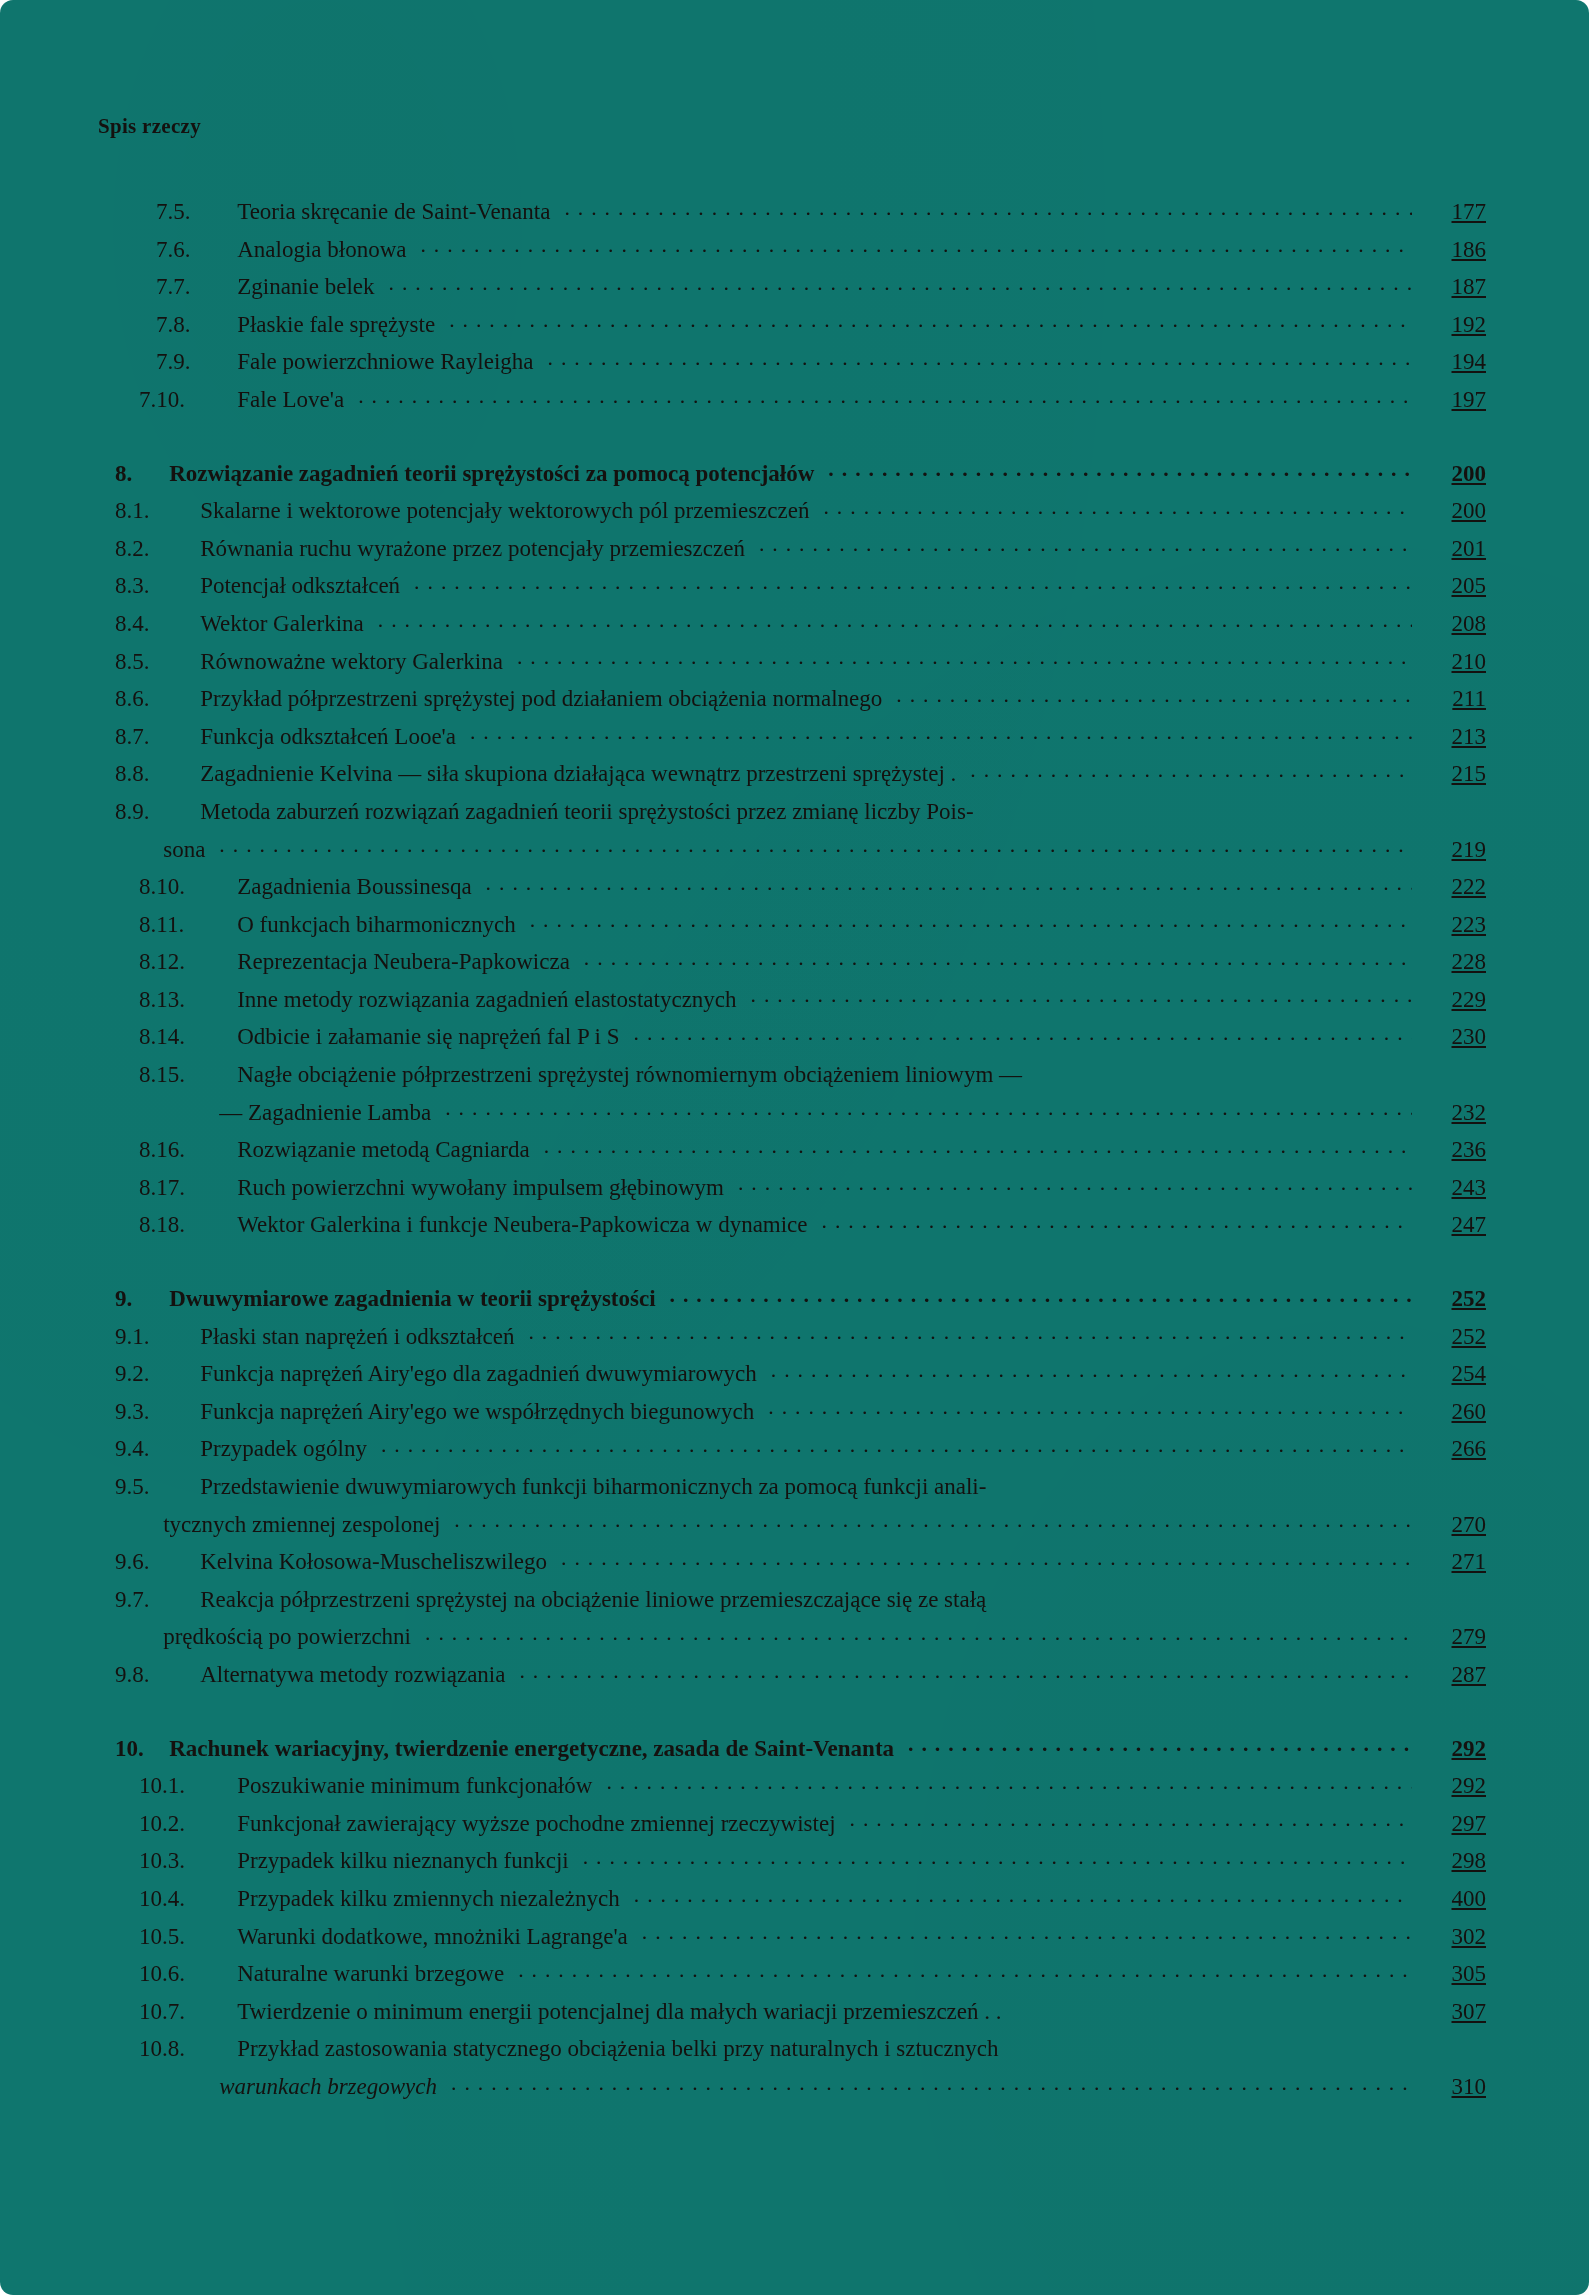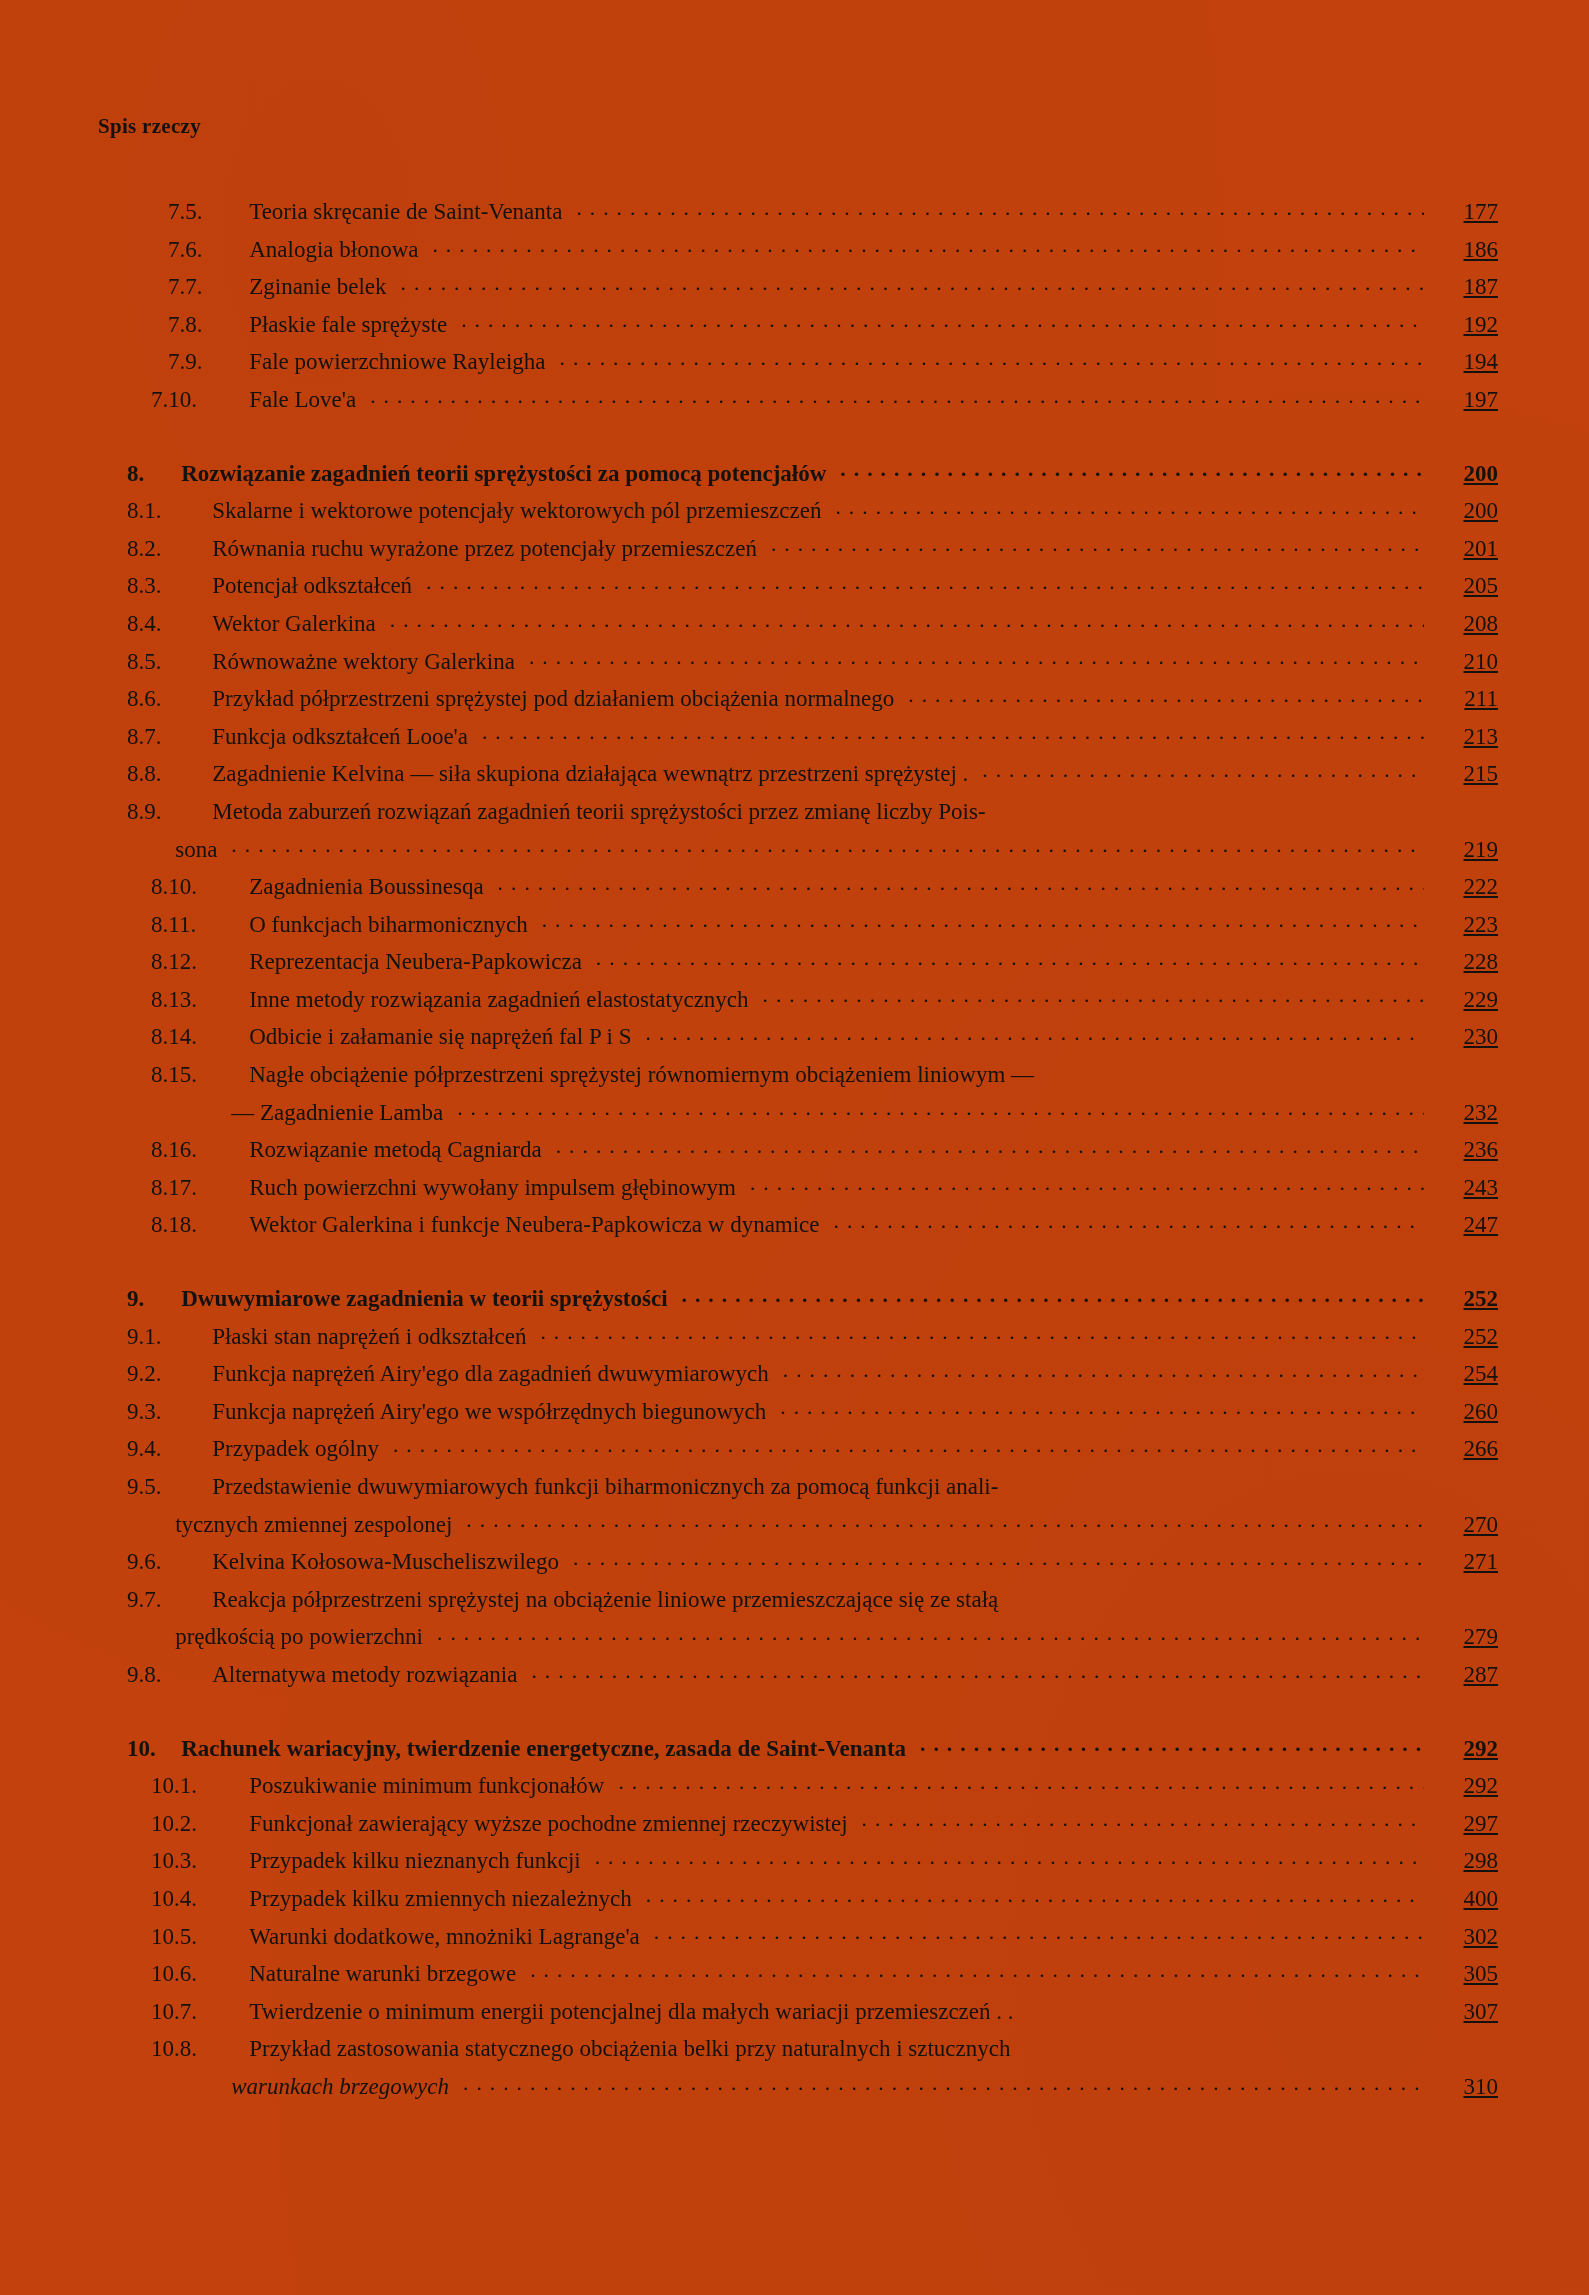--- a/index.html
+++ b/index.html
@@ -11,21 +11,22 @@
     width: 1589px;
     height: 2295px;
     font-family: "Liberation Serif", serif;
     color: #14110f;
     position: relative;
     overflow: hidden;
   }
   .page {
     position: absolute;
     inset: 0;
-    background: #c2410c;
+    background: #0f766e;
+    border-radius: 13px;
   }
   
   .page::before {
     content: "";
     position: absolute;
     inset: 0;
     background:
       radial-gradient(ellipse at 20% 10%, rgba(0,0,0,0.015), rgba(0,0,0,0) 60%),
       radial-gradient(ellipse at 85% 85%, rgba(0,0,0,0.02), rgba(0,0,0,0) 65%);
     pointer-events: none;
@@ -33,21 +34,21 @@
   .running-head {
     position: absolute;
     left: 98px;
     top: 114px;
     font-size: 21px;
     font-weight: bold;
     letter-spacing: 0.3px;
   }
   .toc {
     position: absolute;
-    left: 127px;
+    left: 115px;
     top: 200px;
     width: 1371px;
   }
   .grp {
     margin-bottom: 0;
   }
   .gap {
     height: 36px;
   }
   

